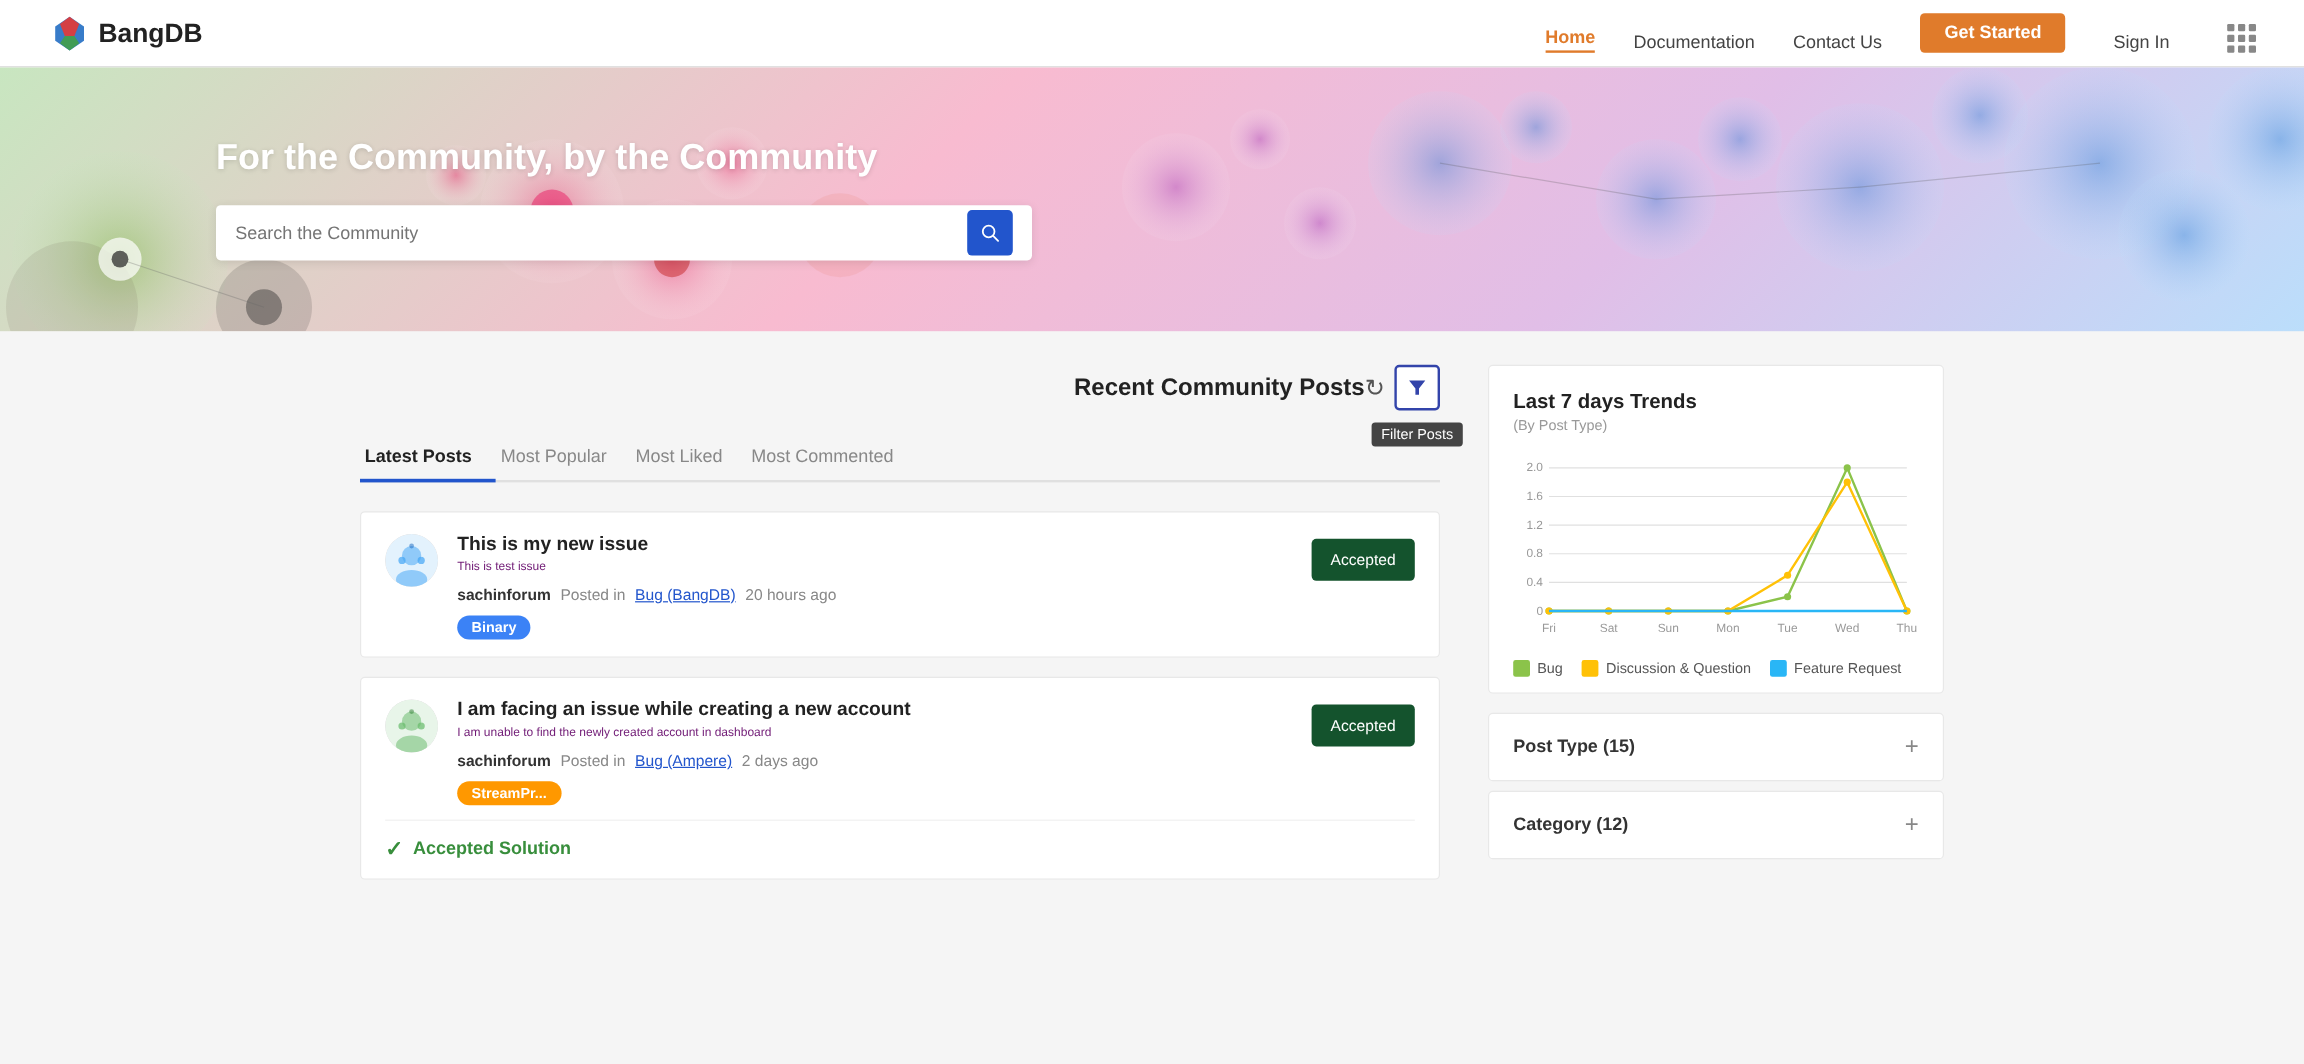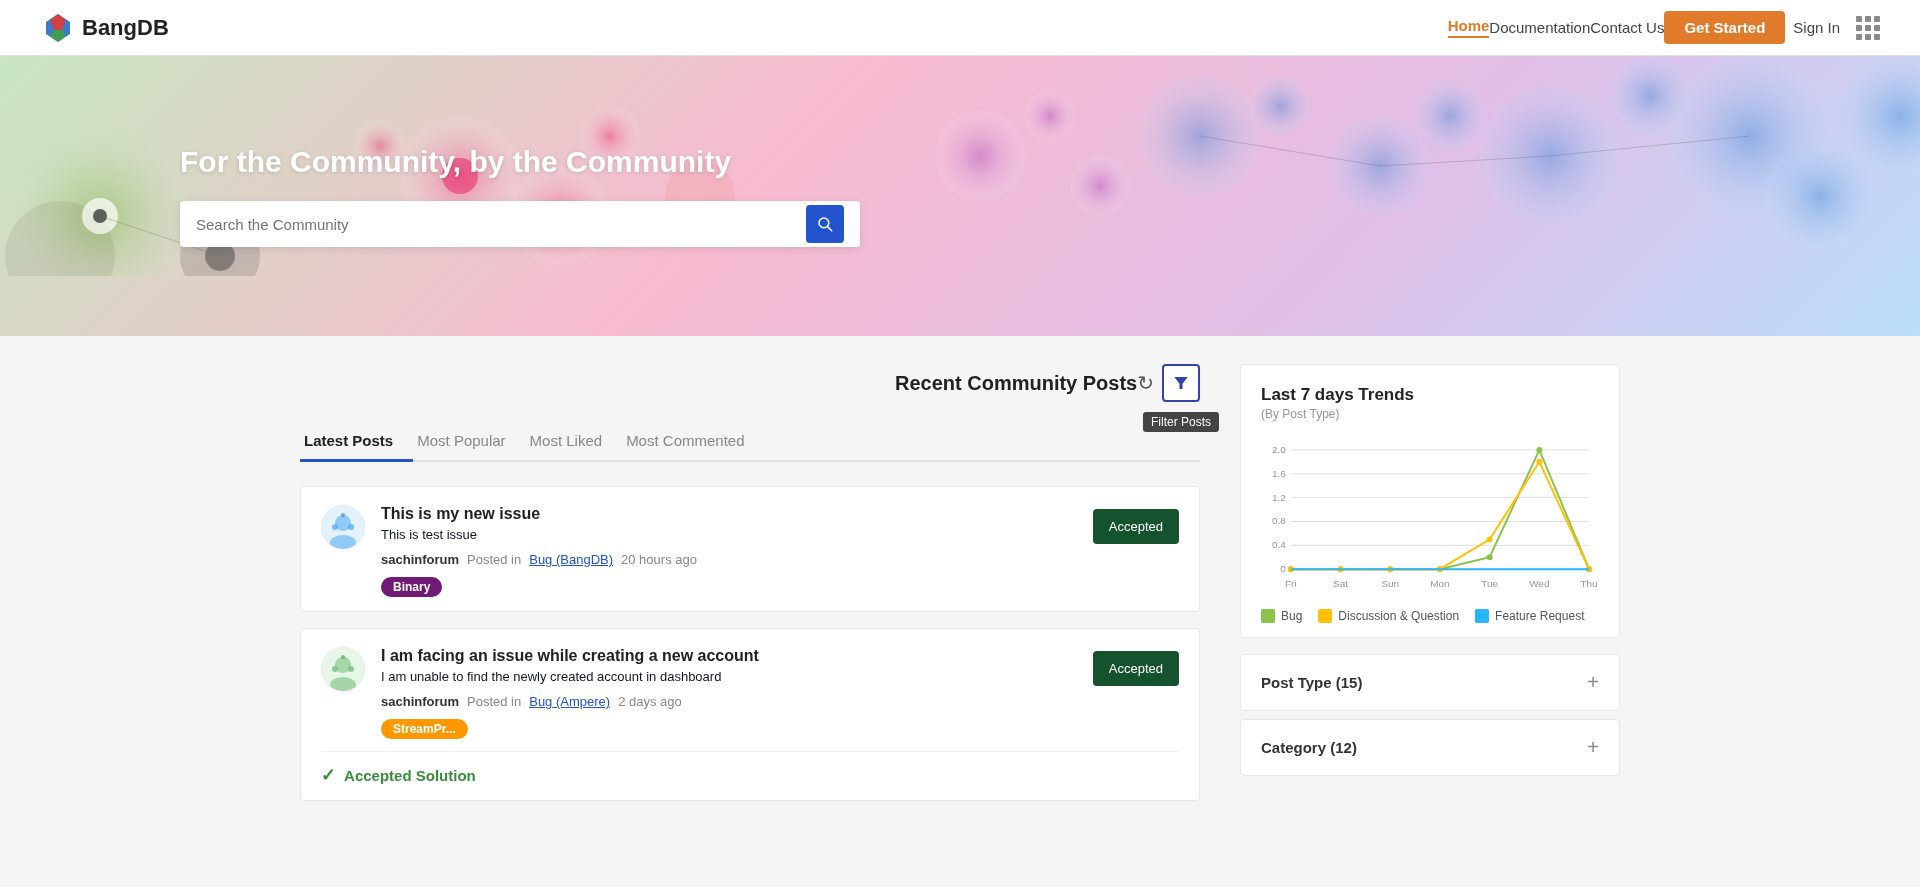--- a/index.html
+++ b/index.html
@@ -26,21 +26,22 @@
       width: 36px;
       height: 36px;
     }
     .navbar-logo .logo-text {
       font-size: 22px;
       font-weight: 700;
       color: #222;
     }
     .navbar-links {
       display: flex;
-      align-items: center;
+      align-items: flex-end;
+      gap: 32px;
     }
     .navbar-links a {
       text-decoration: none;
       font-size: 15px;
       color: #444;
     }
     .navbar-links a.active {
       color: #e07b2b;
       font-weight: 600;
       border-bottom: 2px solid #e07b2b;
@@ -74,21 +75,21 @@
       width: 6px;
       height: 6px;
       background: #888;
       border-radius: 1px;
       display: block;
     }
 
     
     .hero {
       position: relative;
-      height: 280px;
+      height: 220px;
       overflow: hidden;
       background: linear-gradient(135deg, #c8e6c0 0%, #f8bbd0 40%, #e1bee7 70%, #bbdefb 100%);
       display: flex;
       align-items: center;
     }
     .hero-content {
       position: relative;
       z-index: 2;
       padding-left: 180px;
       width: 100%;
@@ -255,22 +256,22 @@
       flex: 1;
       min-width: 0;
     }
     .post-title {
       font-size: 16px;
       font-weight: 700;
       color: #222;
       margin-bottom: 4px;
     }
     .post-excerpt {
-      font-size: 13px;
-      color: #0f172a;
+      font-size: 10px;
+      color: #701a75;
       margin-bottom: 10px;
     }
     .post-meta {
       display: flex;
       align-items: center;
       gap: 8px;
       font-size: 13px;
       color: #555;
       margin-bottom: 10px;
     }
@@ -291,21 +292,21 @@
       margin-top: 4px;
     }
     .tag {
       display: inline-block;
       padding: 3px 12px;
       border-radius: 12px;
       font-size: 12px;
       font-weight: 600;
       color: #fff;
     }
-    .tag-binary { background: #701a75; }
+    .tag-binary { background: #3b82f6; }
     .tag-stream { background: #ff9800; }
 
     
     .accepted-solution {
       display: flex;
       align-items: center;
       gap: 8px;
       color: #388e3c;
       font-size: 15px;
       font-weight: 600;

